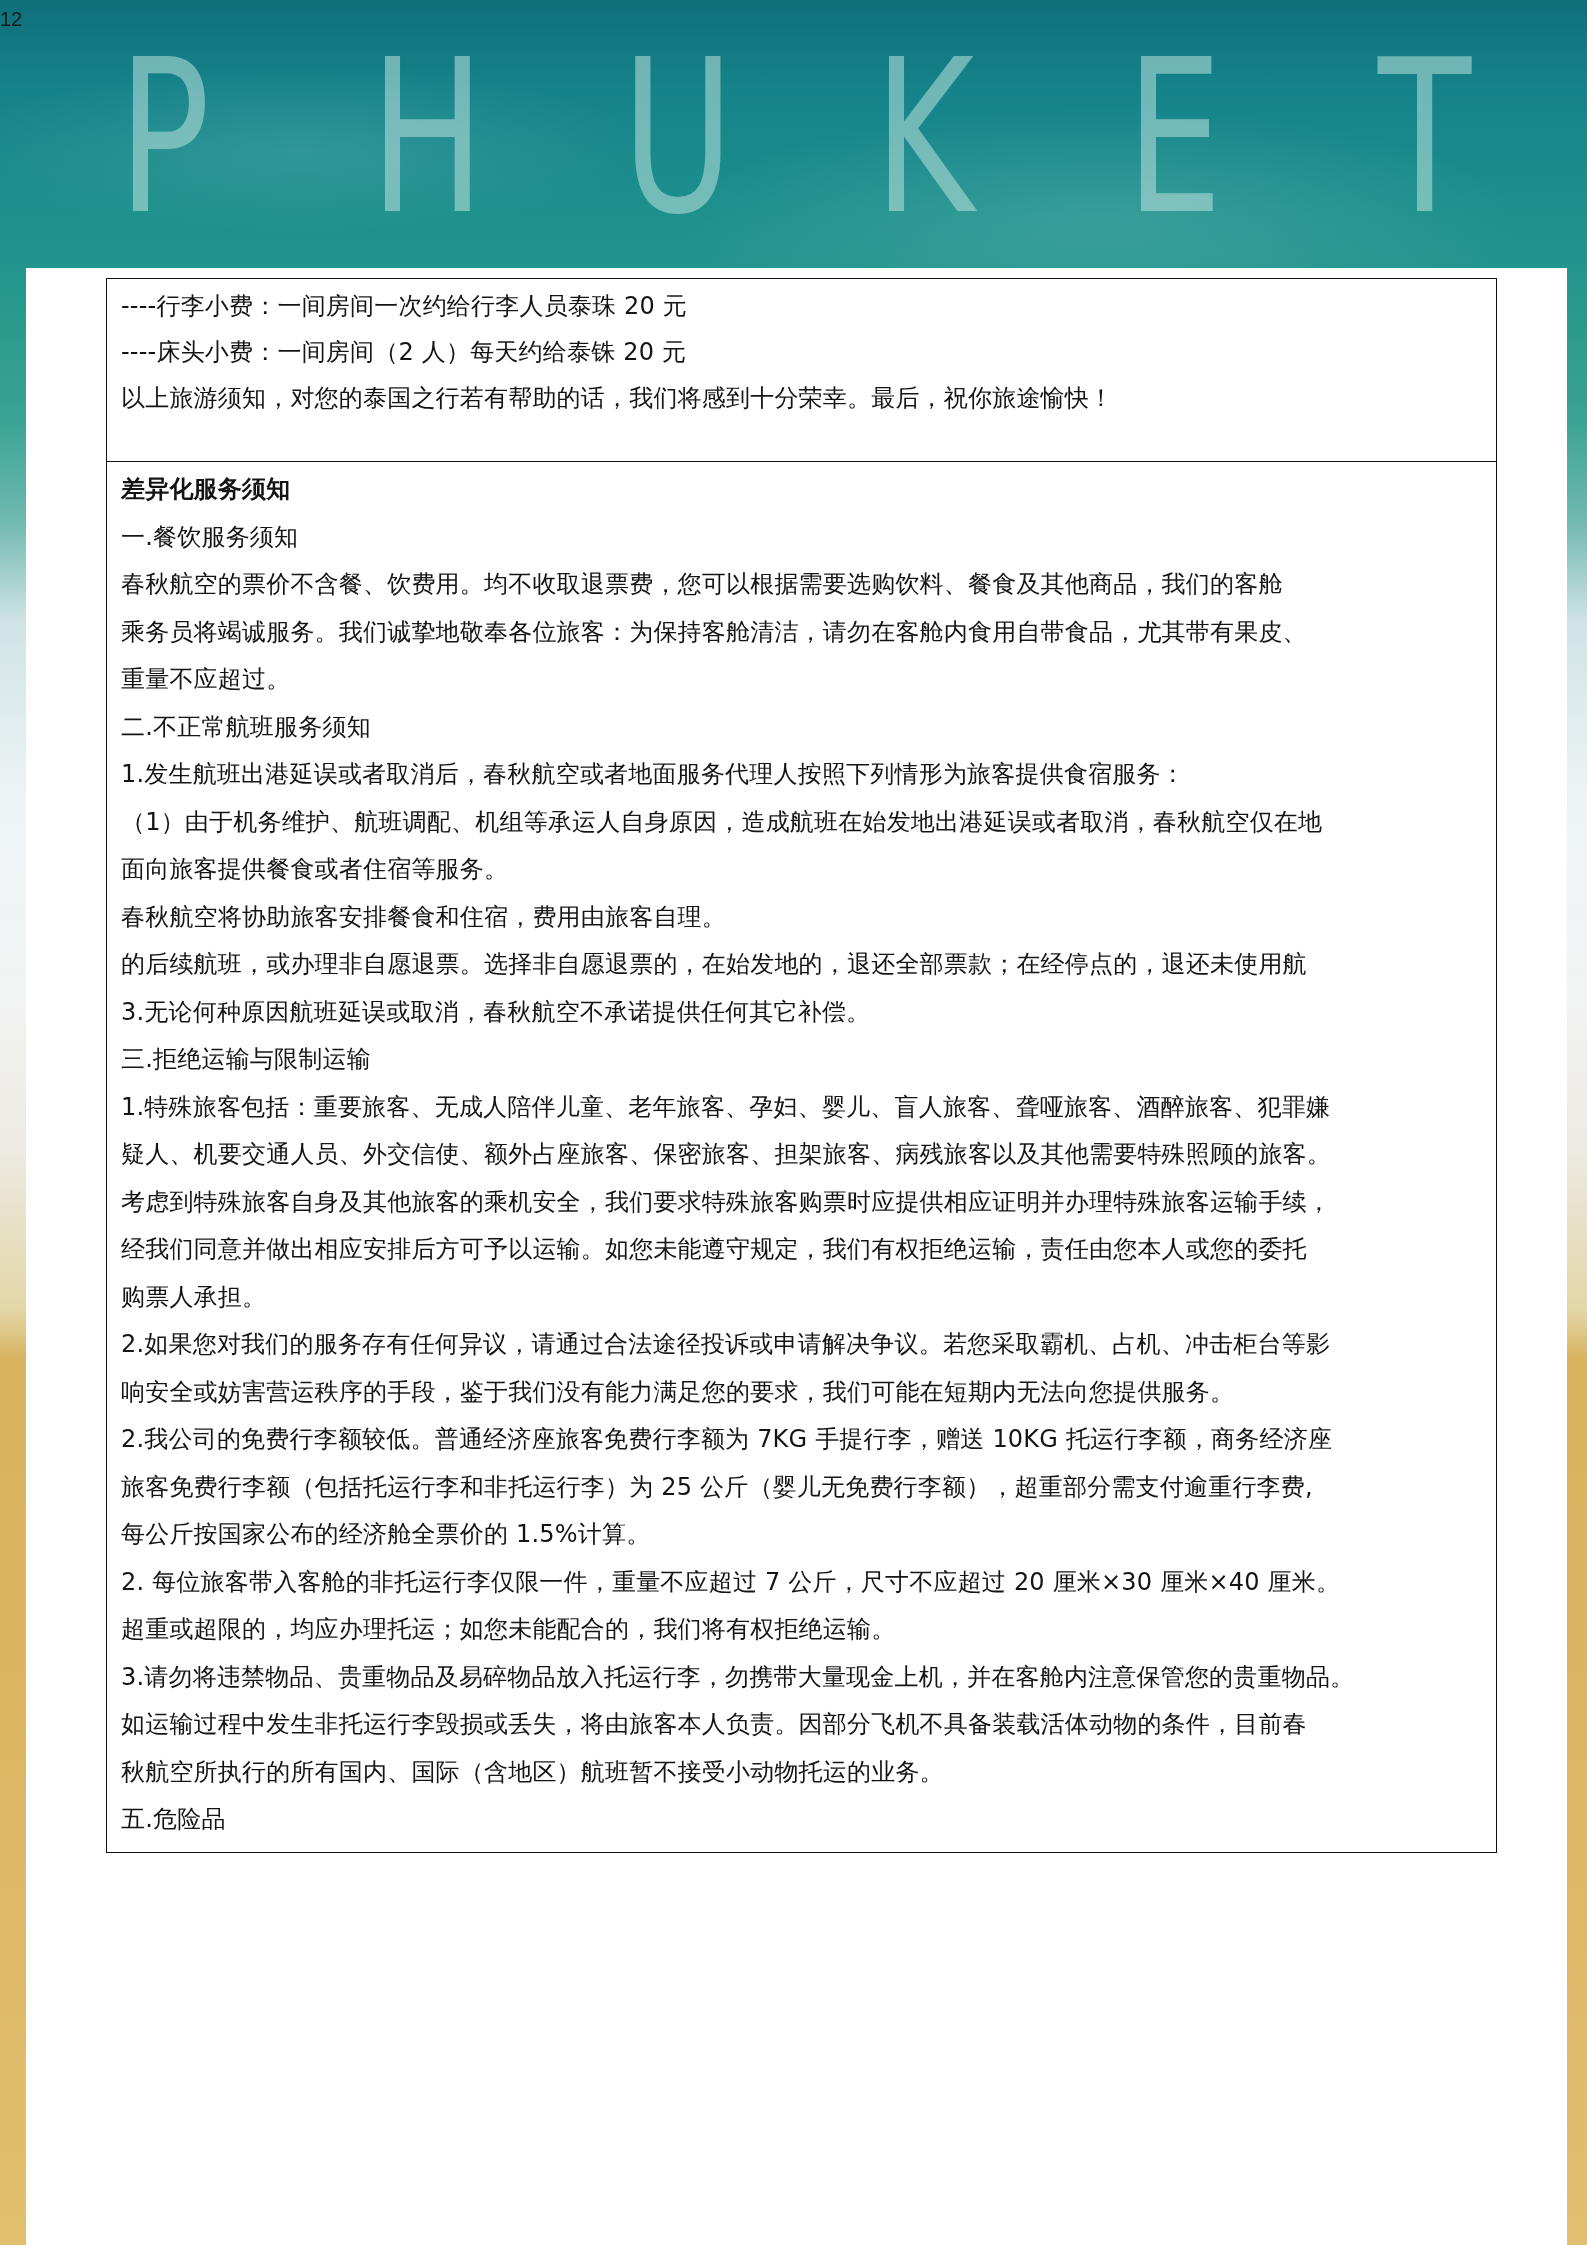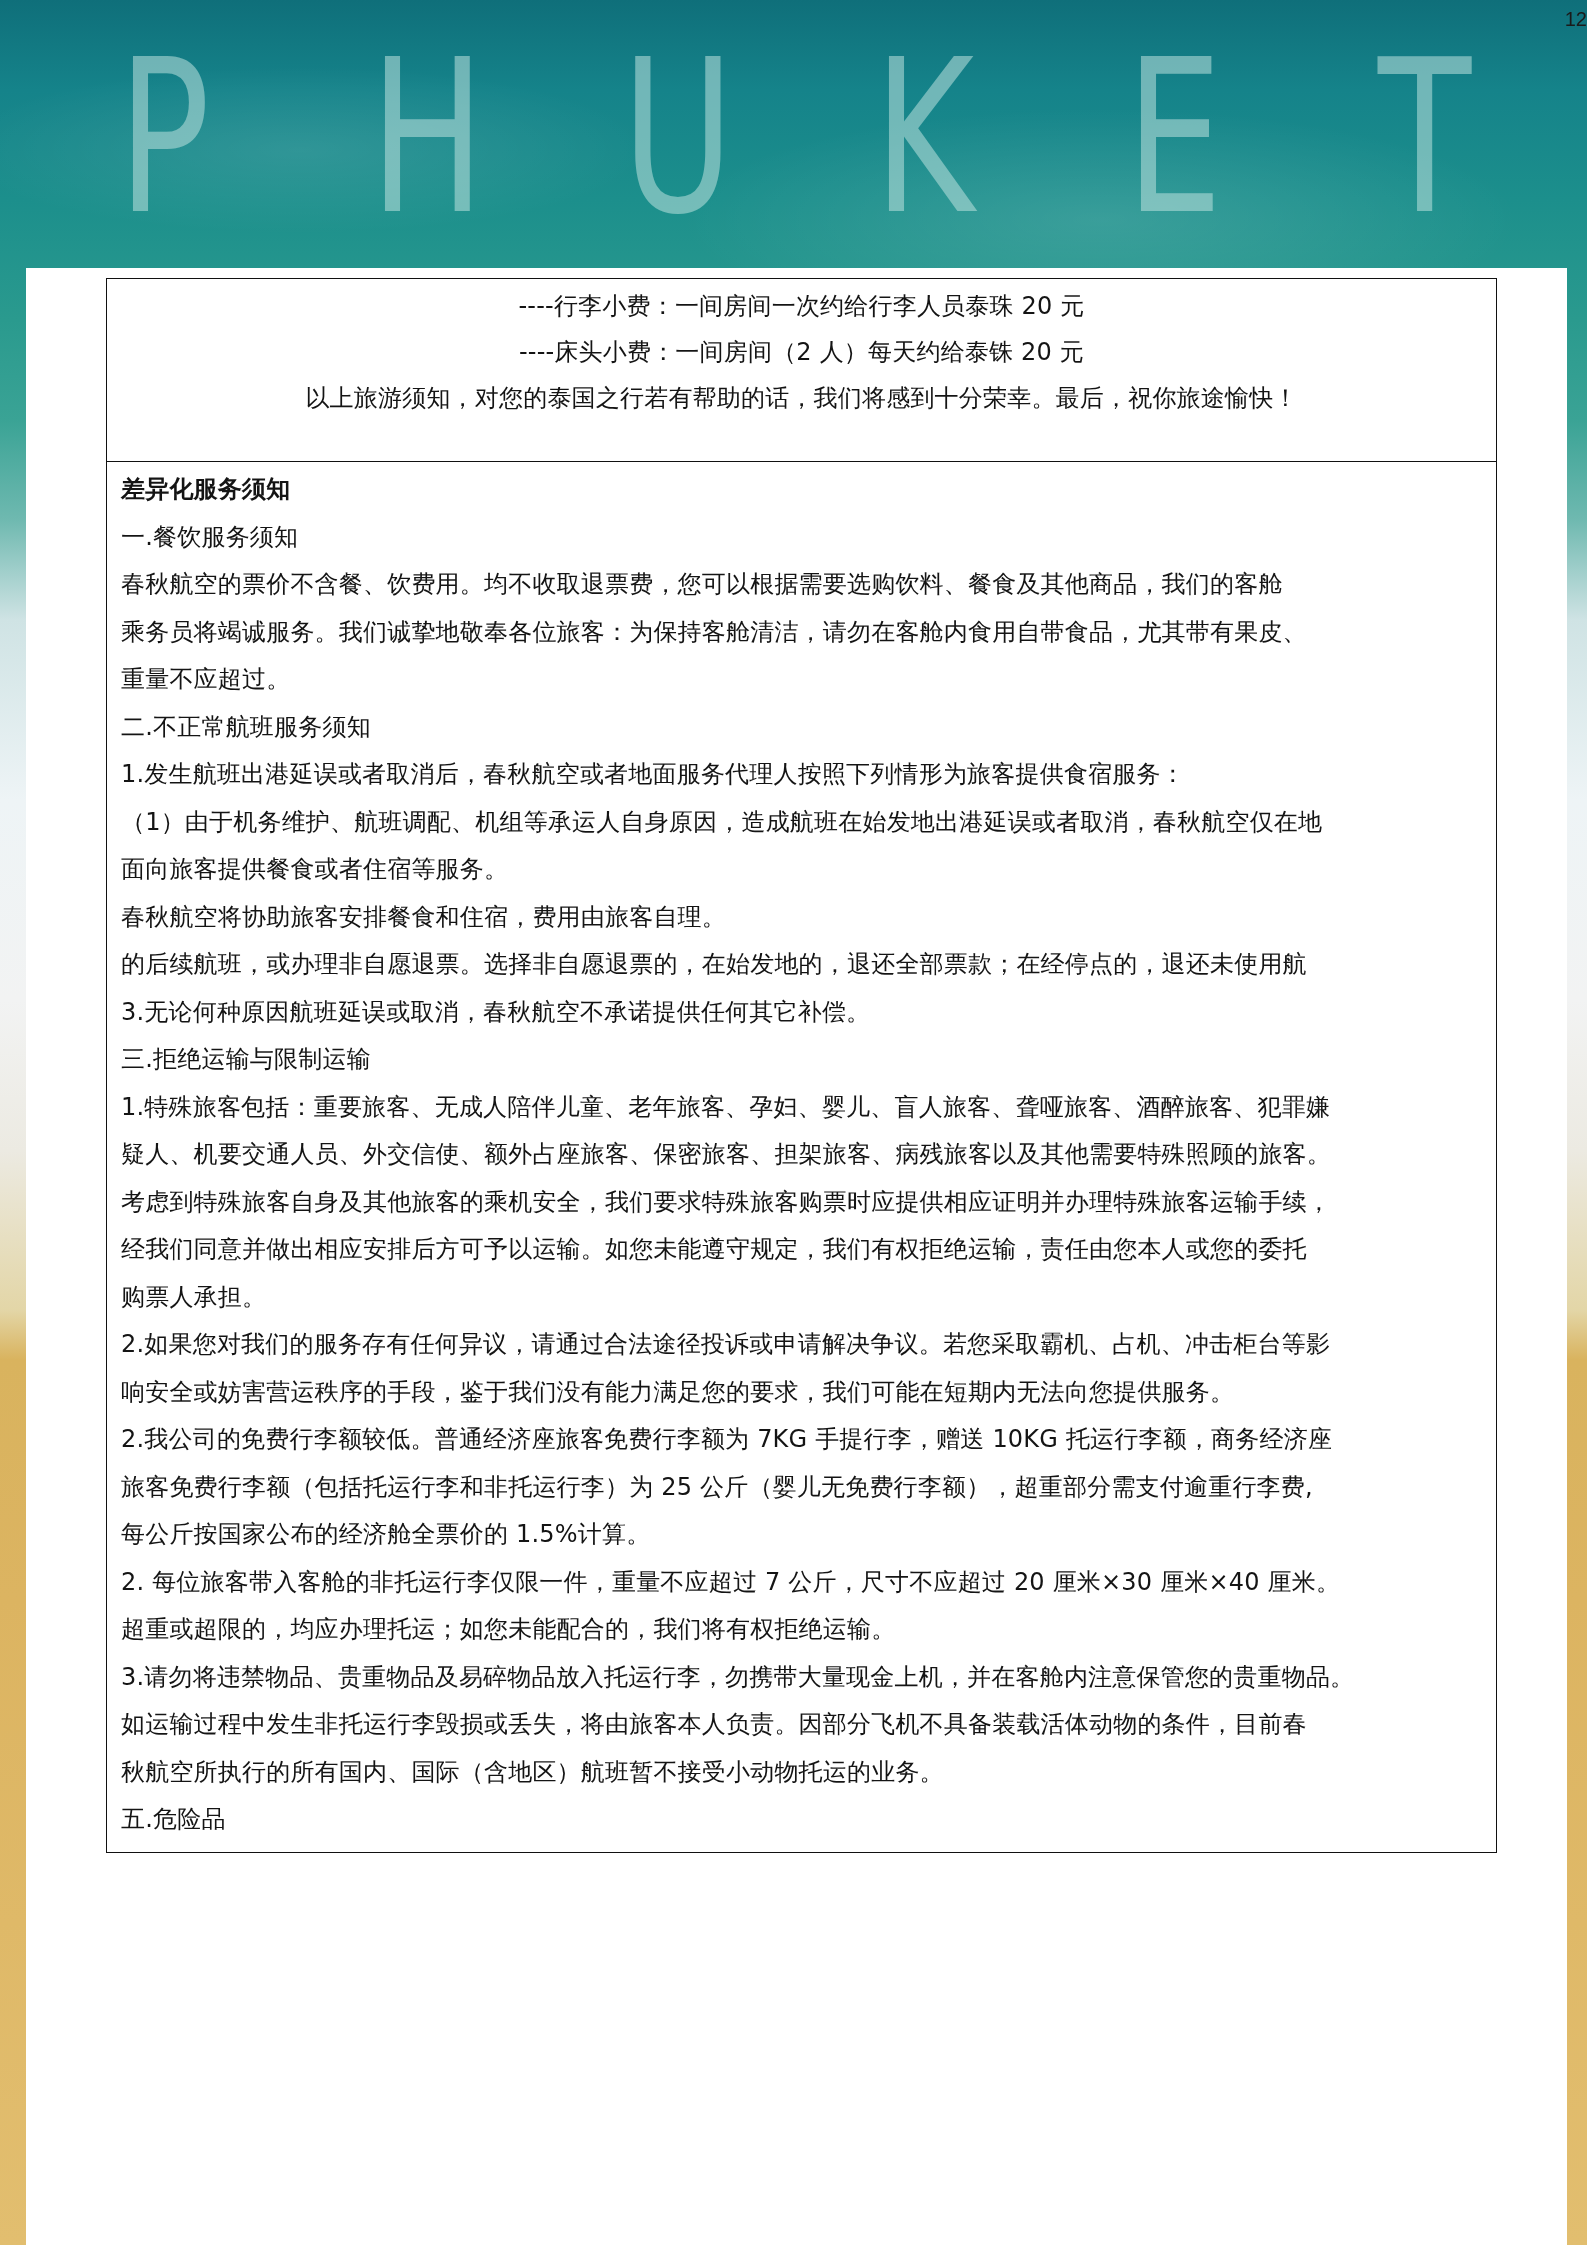--- a/index.html
+++ b/index.html
@@ -35,21 +35,21 @@
           #eceae2 1150px,
           #e3d6a7 1310px,
           #d9b35e 1360px,
           #dcb461 1600px,
           #e2be6f 2245px);
     }
     .page-number {
       position: absolute;
       top: 8px;
       left: 0; width: 1587px;
-      text-align: right;
+      text-align: left;
       font-size: 20px;
       color: #1a1a1a;
       font-family: "Liberation Sans", sans-serif;
     }
     .banner-word {
       position: absolute;
       top: 52px;
       left: 118px;
       width: 1380px;
       height: 172px;
@@ -94,21 +94,21 @@
     .line {
       font-size: 24px;
       line-height: 47.5px;
       color: #141414;
       white-space: nowrap;
       letter-spacing: 0.2px;
     }
     .line.bold {
       font-weight: bold;
     }
-    .cell-1 .line { line-height: 46px; text-align: center; }
+    .cell-1 .line { line-height: 46px; }
   </style>
 </head>
 <body>
 
 <div class="bg"></div>
 
 <div class="page-number">12</div>
 
 <div class="banner-word">
   <span class="banner-letter">P</span>

